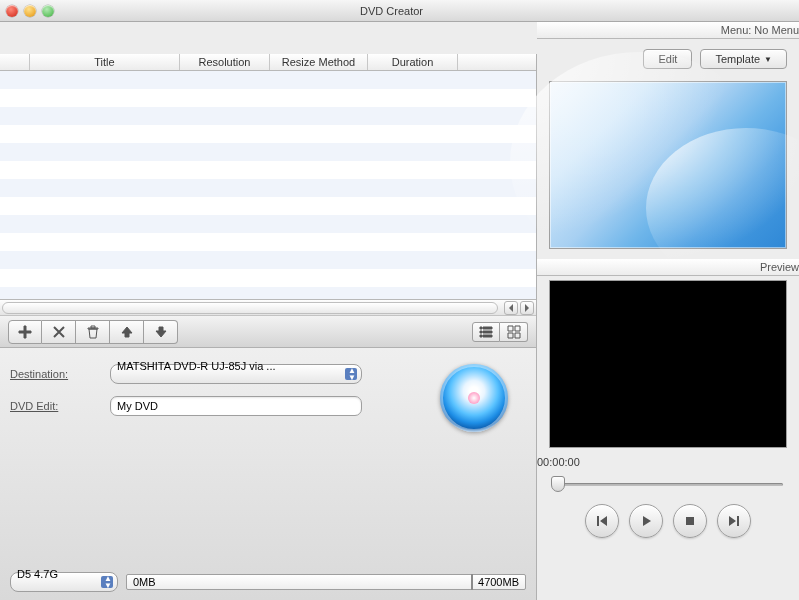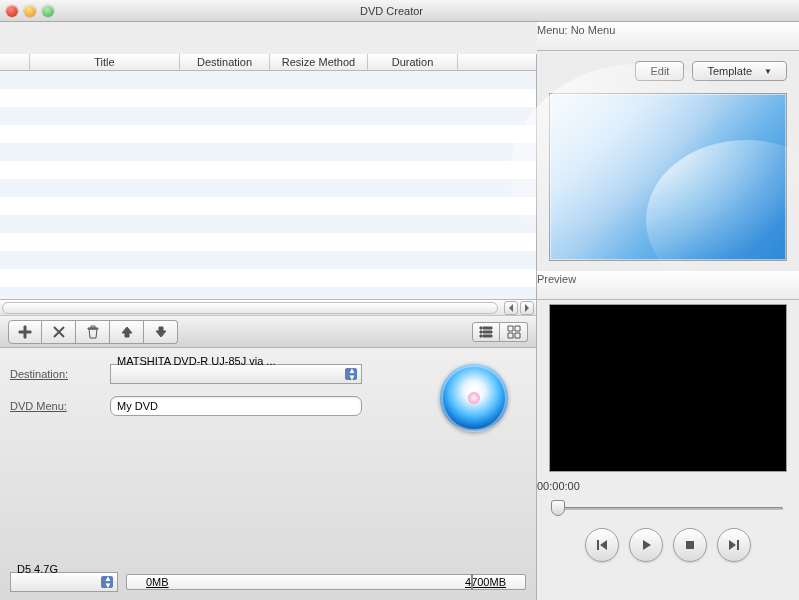--- a/index.html
+++ b/index.html
@@ -48,41 +48,41 @@
 .tb-spacer { flex:1; }
 .viewtoggle { display:flex; }
 .viewtoggle .tb-btn{ width:28px; height:20px; border-radius:0;}
 .viewtoggle .tb-btn:first-child{border-radius:3px 0 0 3px;}
 .viewtoggle .tb-btn:last-child{border-radius:0 3px 3px 0;}
 
 
 .bottom { flex:1; background:linear-gradient(#efefef,#d9d9d9); padding:16px 10px 8px 10px; position:relative; }
 .formrow { display:flex; align-items:center; margin-bottom:12px; }
 .formrow label { width:92px; color:#555; margin-right:8px;text-decoration:underline; }
-.select-aqua { display:flex; align-items:flex-end; width:252px; height:20px; background:linear-gradient(#fff,#e7e7e7); border:1px solid #9f9f9f; border-radius:0; padding:0 18px 16px 6px; position:relative; box-shadow:0 1px 0 #fff inset; }
+.select-aqua { display:flex; align-items:center; width:252px; height:20px; background:linear-gradient(#fff,#e7e7e7); border:1px solid #9f9f9f; border-radius:8px; padding:0 18px 16px 6px; position:relative; box-shadow:0 1px 0 #fff inset; }
 .select-aqua::after { content:""; position:absolute; right:4px; top:3px; width:12px; height:12px; background:
   linear-gradient(#5a7fbf,#5a7fbf); border-radius:2px; }
 .select-caret { position:absolute; right:6px; top:2px; color:#fff; font-size:8px; line-height:7px; letter-spacing:-1px; z-index:1;}
 .textinput { width:252px; height:20px; border:1px solid #9f9f9f; background:#fff; padding:0 6px; border-radius:7px; box-shadow:inset 0 1px 2px rgba(0,0,0,.1); }
 
 .burn-btn { position:absolute; right:28px; top:16px; width:68px; height:68px; border-radius:50%; background:
   radial-gradient(circle at 50% 40%, #ffffff 0 8%, #e9f5ff 20%, #59c2ff 45%, #1e8ee6 60%, #0d5fb0 72%, #e9f5ff 80%, #97d4ff 100%);
   box-shadow: 0 1px 4px rgba(0,0,0,.35), inset 0 0 0 3px rgba(255,255,255,.4);
 }
 .burn-btn::after { content:""; position:absolute; left:50%; top:50%; width:12px; height:12px; margin:-6px; border-radius:50%; background:radial-gradient(circle,#fff,#ff7ab0); }
 
 .sizebar { position:absolute; left:10px; right:10px; bottom:8px; display:flex; align-items:center; gap:8px; }
 .disc-select { width:108px; }
-.progress { flex:1; height:16px; border:1px solid #9f9f9f; background:linear-gradient(#fff,#eee); border-radius:2px; position:relative; display:flex; align-items:center; justify-content:space-between; padding:0 19px;text-decoration:underline; }
+.progress { flex:1; height:16px; border:1px solid #9f9f9f; background:linear-gradient(#fff,#eee); border-radius:2px; position:relative; display:flex; align-items:center; justify-content:space-between; padding:0 6px; }
 .progress .marker { position:absolute; right:52px; top:-1px; bottom:-1px; width:2px; background:#8a8a8a;}
 
 
-.sectionhdr { height:29px; background:linear-gradient(#ffffff,#ececec); border-bottom:1px solid #b8b8b8; text-align:left; line-height:16px; color:#555; }
+.sectionhdr { height:17px; background:linear-gradient(#ffffff,#ececec); border-bottom:1px solid #b8b8b8; text-align:right; line-height:16px; color:#555; }
 .menubtns { display:flex; justify-content:flex-end; gap:8px; padding:10px 12px 12px; }
-.aqua-btn { height:20px; padding:0 14px; border:1px solid #9f9f9f; border-radius:4px; background:linear-gradient(#fdfdfd,#e6e6e6); box-shadow:0 1px 0 #fff inset; display:flex; align-items:center; gap:12px; color:#333; }
+.aqua-btn { height:20px; padding:0 14px; border:1px solid #9f9f9f; border-radius:4px; background:linear-gradient(#fdfdfd,#e6e6e6); box-shadow:0 1px 0 #fff inset; display:flex; align-items:center; gap:4px; color:#333; }
 .aqua-btn .tri { font-size:8px; }
 
 .thumb { margin:0 12px 10px; border:1px solid #9f9f9f; height:168px; background:
   linear-gradient(135deg,#eaf4fd 0%, #cfe7fa 25%, #a7d0f2 45%, #6fb6ea 60%, #4a9ee2 75%, #2f88d6 100%);
   position:relative; box-shadow:inset 0 0 0 1px rgba(255,255,255,.5);
 }
 .thumb::before, .thumb::after { content:""; position:absolute; border-radius:50%; background:radial-gradient(ellipse at top left, rgba(255,255,255,.8), rgba(255,255,255,0) 60%); }
 .thumb::before { width:260px; height:220px; left:-40px; top:-30px; }
 .thumb::after { width:200px; height:160px; right:-60px; bottom:-40px; }
 
@@ -108,21 +108,21 @@
   </div>
   <div class="title">DVD Creator</div>
 </div>
 
 <div class="content">
 
   <div class="left">
     <div class="colheaders">
       <div class="ch" style="width:30px"></div>
       <div class="ch" style="width:150px">Title</div>
-      <div class="ch" style="width:90px">Destination</div>
+      <div class="ch" style="width:90px">Resolution</div>
       <div class="ch" style="width:98px">Resize Method</div>
       <div class="ch" style="width:90px">Duration</div>
       <div class="ch" style="flex:1"></div>
     </div>
 
     <div class="list">
       <div class="stripes">
         <div class="stripe"></div>
           <div class="stripe"></div>
           <div class="stripe"></div>
@@ -200,21 +200,21 @@
 
     <div class="bottom">
       <div class="formrow">
         <label>Destination:</label>
         <div class="select-aqua">
           <span>MATSHITA DVD-R   UJ-85J via ...</span>
           <span class="select-caret">▲<br>▼</span>
         </div>
       </div>
       <div class="formrow">
-        <label>DVD Menu:</label>
+        <label>DVD Edit:</label>
         <input class="textinput" value="My DVD" style="">
       </div>
 
       <div class="burn-btn"></div>
 
       <div class="sizebar">
         <div class="select-aqua disc-select">
           <span>D5 4.7G</span>
           <span class="select-caret">▲<br>▼</span>
         </div>

